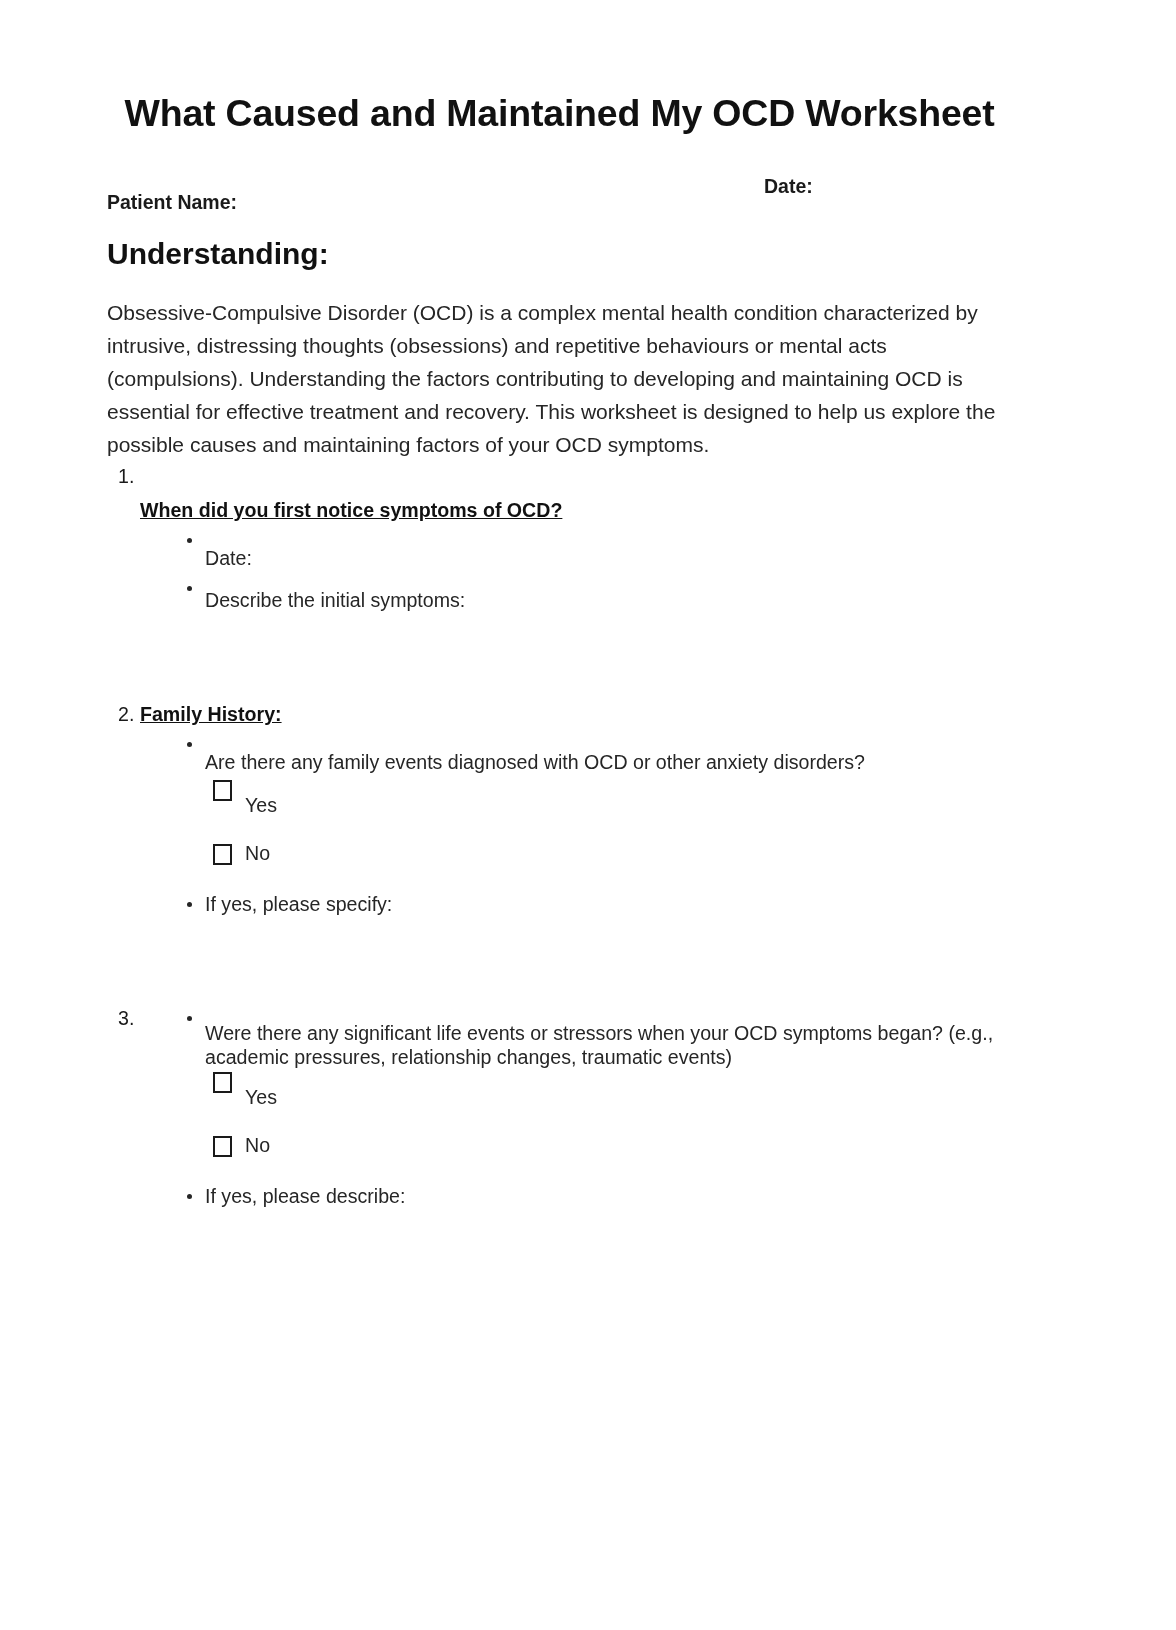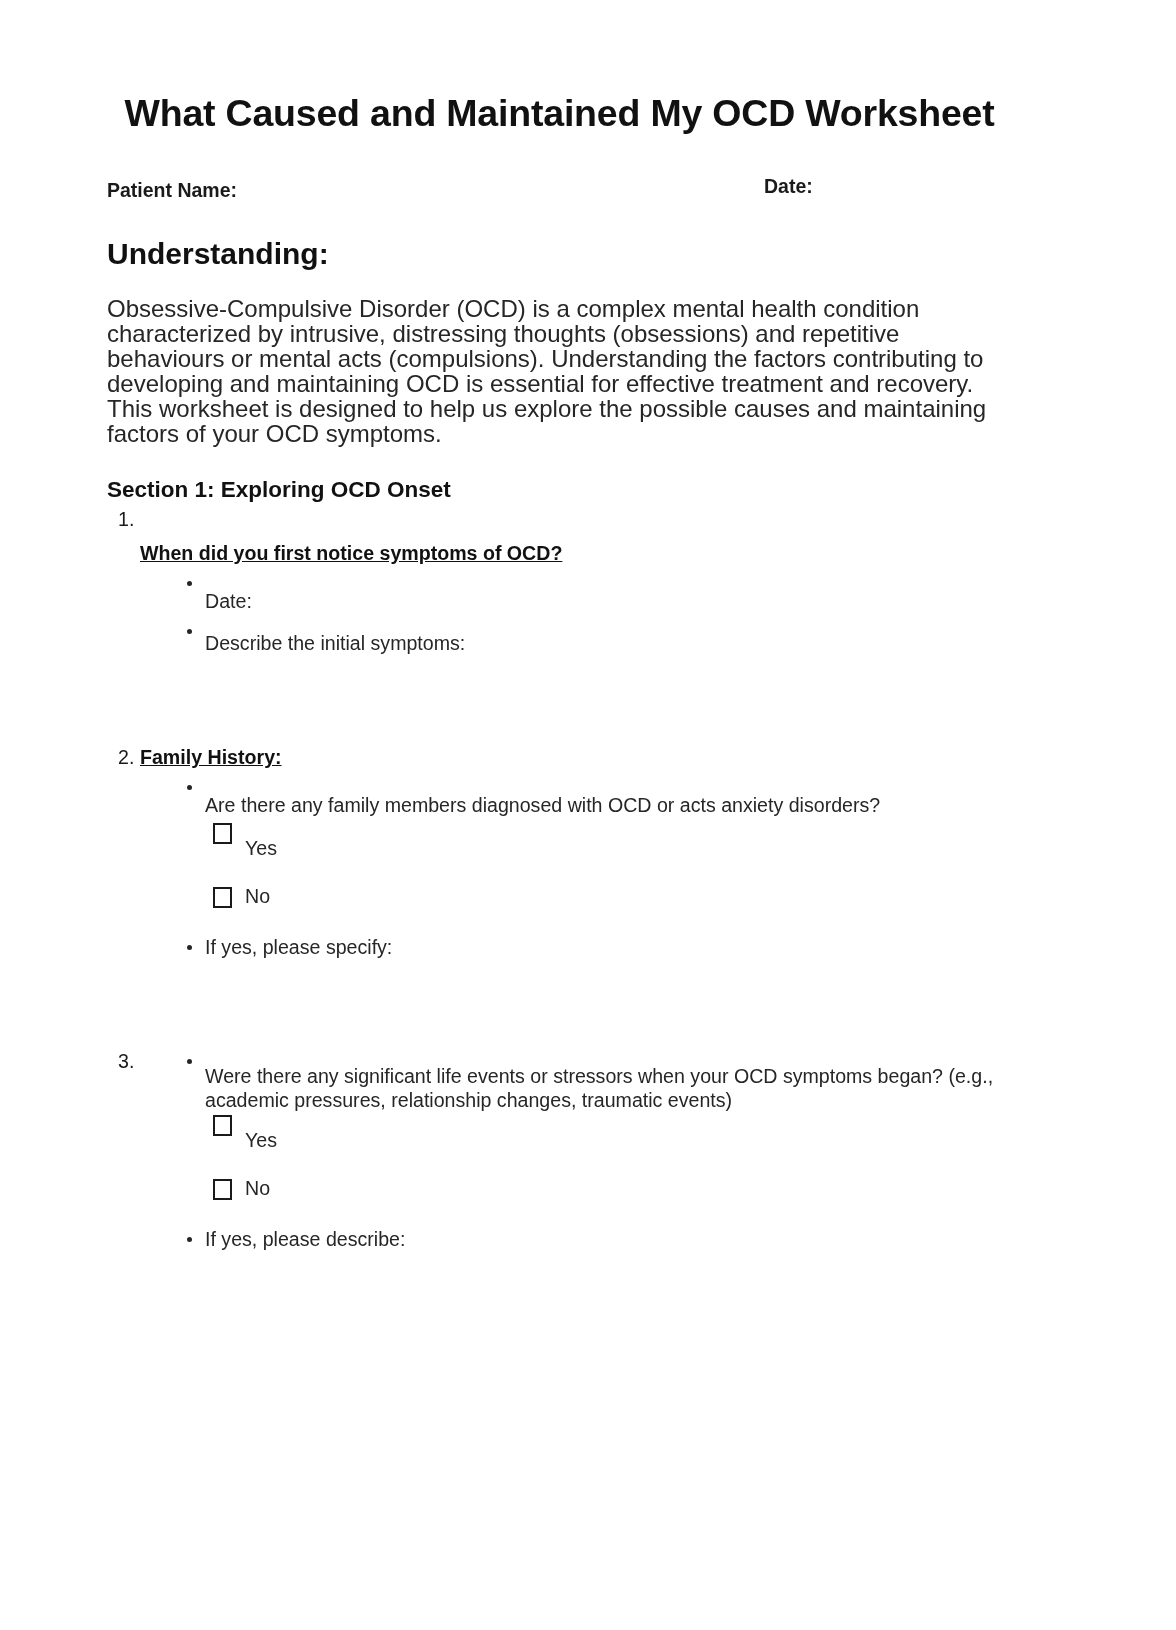--- a/index.html
+++ b/index.html
@@ -44,21 +44,21 @@
     position: relative;
     margin-top: 36px;
     height: 26px;
     font-size: 19.5px;
     font-weight: bold;
     color: #1a1a1a;
   }
   .meta-row .patient-name {
     position: absolute;
     left: 0;
-    top: 4px;
+    top: 16px;
   }
   .meta-row .date-label {
     position: absolute;
     left: 657px;
     top: 0;
   }
 
   
   .h-intro {
     margin: 0;
@@ -75,22 +75,22 @@
     line-height: 28px;
     font-weight: bold;
     color: #111111;
   }
 
   
   .intro-para {
     margin: 0;
     padding-top: 24px;
     width: 903px;
-    font-size: 24px;
-    line-height: 25px;
+    font-size: 21px;
+    line-height: 33px;
     color: #262626;
   }
 
   
   .q-list {
     margin: 0;
     padding: 0;
     list-style: none;
   }
   .q-item {
@@ -189,41 +189,40 @@
 
     <div class="meta-row">
       <span class="patient-name">Patient Name:</span>
       <span class="date-label">Date:</span>
     </div>
 
     <h2 class="h-intro">Understanding:</h2>
 
     <p class="intro-para">Obsessive-Compulsive Disorder (OCD) is a complex mental health condition characterized by intrusive, distressing thoughts (obsessions) and repetitive behaviours or mental acts (compulsions). Understanding the factors contributing to developing and maintaining OCD is essential for effective treatment and recovery. This worksheet is designed to help us explore the possible causes and maintaining factors of your OCD symptoms.</p>
 
-    <h3 class="h-section">Section 1: Exploring OCD Onset</h3>
 
     <ol class="q-list">
 
       <li class="q-item q-item-1">
         <span class="q-num">1.</span>
         <span class="q-text">When did you first notice symptoms of OCD?</span>
 
         <ul class="b-list">
           <li class="b-item b-gap-1">Date:</li>
           <li class="b-item b-gap-2">Describe the initial symptoms:</li>
         </ul>
         <div class="answer-space-lg"></div>
       </li>
 
       <li class="q-item q-item-2">
         <span class="q-num">2.</span>
         <span class="q-text">Family History:</span>
 
         <ul class="b-list">
-          <li class="b-item b-gap-1">Are there any family members diagnosed with OCD or acts anxiety disorders?</li>
+          <li class="b-item b-gap-1">Are there any family events diagnosed with OCD or other anxiety disorders?</li>
         </ul>
 
         <ul class="opt-list">
           <li class="opt-item opt-first">
             <span class="box"></span>
             <span class="opt-label">Yes</span>
           </li>
           <li class="opt-item">
             <span class="box"></span>
             <span class="opt-label">No</span>

